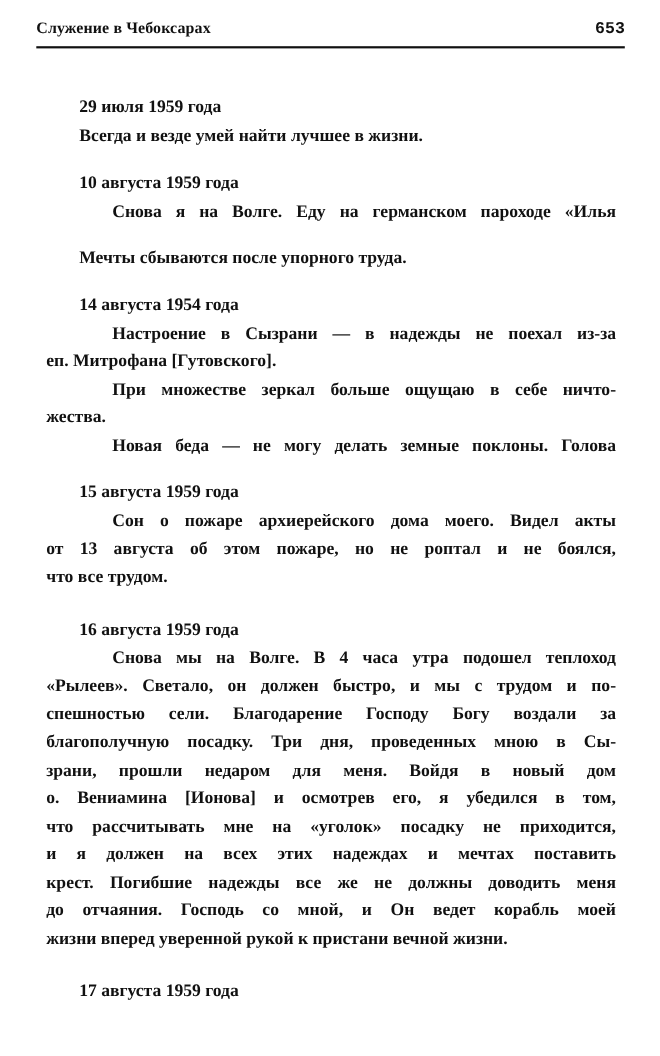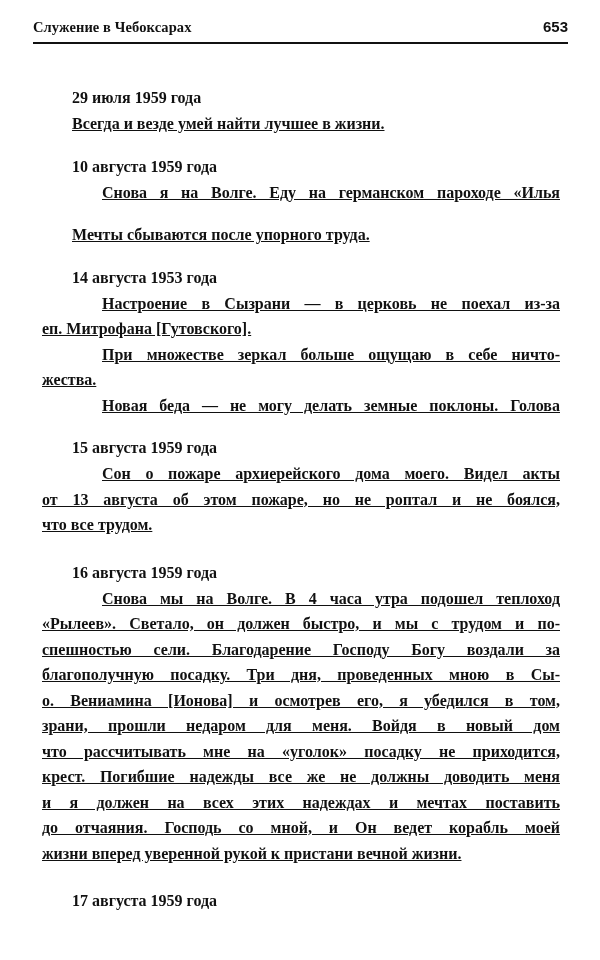--- a/index.html
+++ b/index.html
@@ -36,21 +36,21 @@
     justify-content: space-between;
   }
   .runhead-title {
     font-family: "Liberation Serif", "DejaVu Serif", serif;
     font-size: 14.5px;
     font-weight: 700;
     letter-spacing: 0.1px;
     white-space: nowrap;
   }
   .runhead-folio {
-    font-family: Liberation Sans, sans-serif;
+    font-family: Liberation Mono, monospace;
     font-size: 15px;
     font-weight: 700;
   }
   .runhead-rule {
     position: absolute;
     left: 33px;
     top: 42px;
     width: 535px;
     height: 1.6px;
     background: #111111;
@@ -75,21 +75,20 @@
     line-height: 26px;
     white-space: nowrap;
   }
 
   
   .para {
     margin: 0;
     font-size: 16px;
     font-weight: 700;
     line-height: 25.5px;
-    text-decoration: underline;
   }
   .para .ln {
     display: block;
     white-space: nowrap;
   }
   .para .ln.ind { padding-left: 30px; }
 
   
   .para .ln.j {
     display: block;
@@ -129,23 +128,23 @@
         </p>
       </div>
       <div class="gap-md"></div>
       <div class="entry">
         <p class="para">
           <span class="ln ind">Мечты сбываются после упорного труда.</span>
         </p>
       </div>
       <div class="gap-md"></div>
       <div class="entry">
-        <p class="date">14 августа 1953 года</p>
+        <p class="date">14 августа 1954 года</p>
         <p class="para">
-          <span class="ln j ind">Настроение в Сызрани — в церковь не поехал из-за</span>
+          <span class="ln j ind">Настроение в Сызрани — в надежды не поехал из-за</span>
           <span class="ln">еп. Митрофана [Гутовского].</span>
         </p>
         <p class="para">
           <span class="ln j ind">При множестве зеркал больше ощущаю в себе ничто-</span>
           <span class="ln">жества.</span>
         </p>
         <p class="para">
           <span class="ln j ind">Новая беда — не могу делать земные поклоны. Голова</span>
         </p>
       </div>
@@ -159,25 +158,25 @@
         </p>
       </div>
       <div class="gap-lg"></div>
       <div class="entry">
         <p class="date">16 августа 1959 года</p>
         <p class="para">
           <span class="ln j ind">Снова мы на Волге. В 4 часа утра подошел теплоход</span>
           <span class="ln j">«Рылеев». Светало, он должен быстро, и мы с трудом и по-</span>
           <span class="ln j">спешностью сели. Благодарение Господу Богу воздали за</span>
           <span class="ln j">благополучную посадку. Три дня, проведенных мною в Сы-</span>
+          <span class="ln j">зрани, прошли недаром для меня. Войдя в новый дом</span>
           <span class="ln j">о. Вениамина [Ионова] и осмотрев его, я убедился в том,</span>
-          <span class="ln j">зрани, прошли недаром для меня. Войдя в новый дом</span>
           <span class="ln j">что рассчитывать мне на «уголок» посадку не приходится,</span>
+          <span class="ln j">и я должен на всех этих надеждах и мечтах поставить</span>
           <span class="ln j">крест. Погибшие надежды все же не должны доводить меня</span>
-          <span class="ln j">и я должен на всех этих надеждах и мечтах поставить</span>
           <span class="ln j">до отчаяния. Господь со мной, и Он ведет корабль моей</span>
           <span class="ln">жизни вперед уверенной рукой к пристани вечной жизни.</span>
         </p>
       </div>
       <div class="gap-lg"></div>
       <div class="entry">
         <p class="date">17 августа 1959 года</p>
       </div>
     </div>
 

